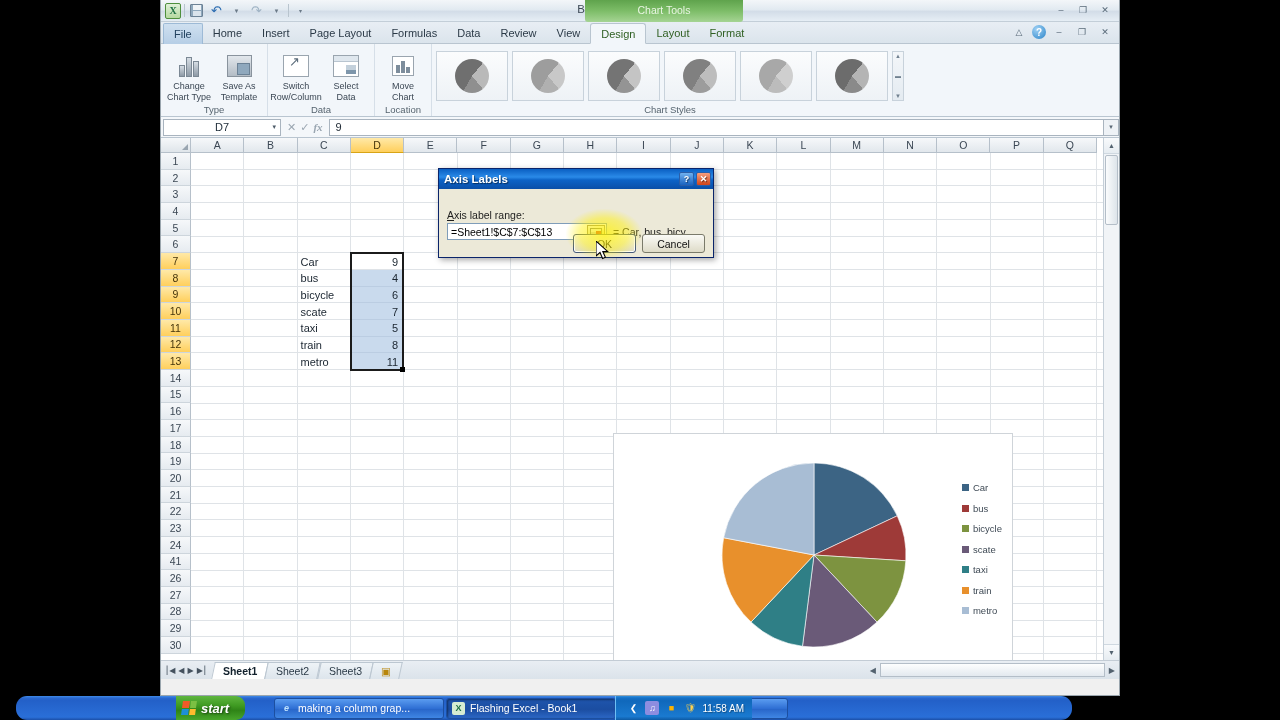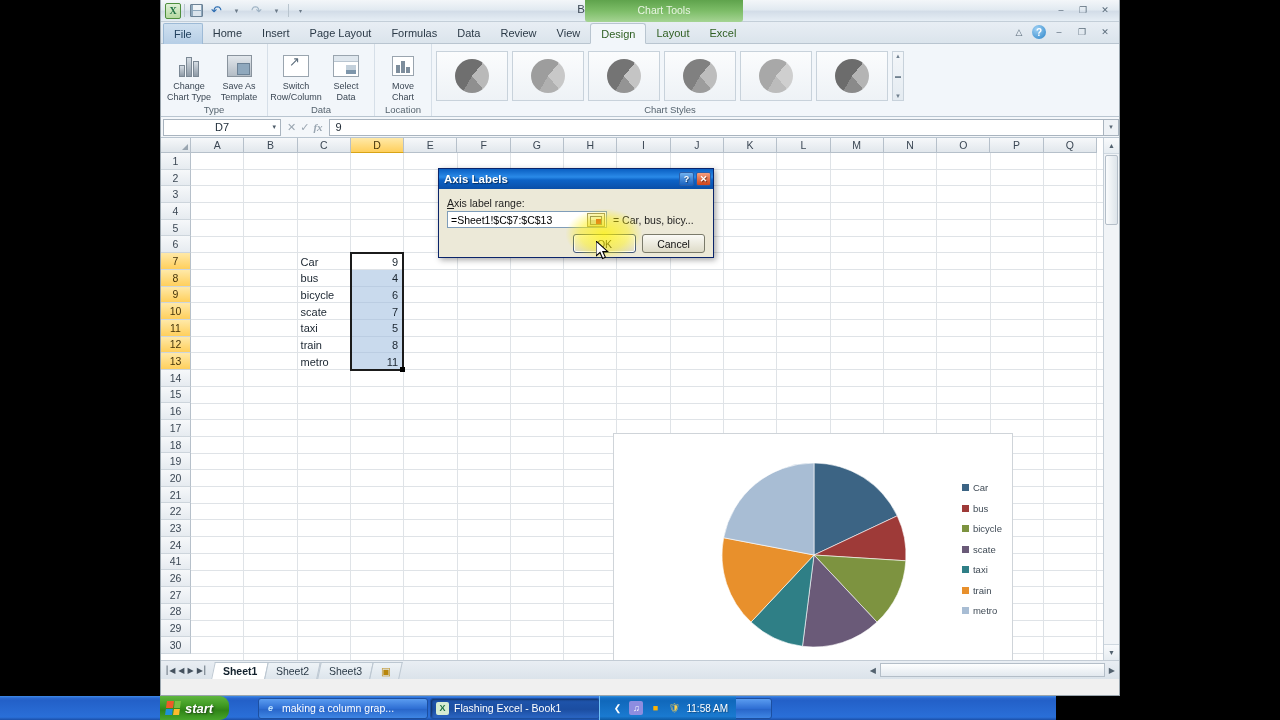--- a/index.html
+++ b/index.html
@@ -192,21 +192,21 @@
     display:flex; align-items:center; padding:0 2px 0 5px; color:#fff;
     font-size:11.5px; font-weight:bold; text-shadow:1px 1px 1px rgba(0,0,0,.5);
   }
   .dlg-btns { margin-left:auto; display:flex; gap:2px; }
   .dlg-b {
     width:15px;height:14px;border:1px solid #2b5ea8;border-radius:2px;
     display:flex;align-items:center;justify-content:center;font-size:9px;font-weight:bold;color:#fff;
   }
   .dlg-b.q{background:linear-gradient(to bottom,#6fb0ef,#1a63c0);}
   .dlg-b.x{background:linear-gradient(to bottom,#f79f7e,#d2451a);}
-  .dlg-body{padding:8px 8px 0;position:relative;height:70px;}
+  .dlg-body{padding:20px 8px 0;position:relative;height:70px;}
   .dlg-label{font-size:10.5px;color:#1d1d1d;margin-bottom:2px;}
   .dlg-label u{text-decoration:underline;}
   .dlg-row{display:flex;align-items:center;gap:6px;}
   .dlg-input{
     width:160px;height:17px;background:#fff;border:1px solid #7f9db9;
     font-size:10.5px;color:#000;display:flex;align-items:center;padding-left:3px;position:relative;
   }
   .rngbtn{
     position:absolute;right:1px;top:1px;width:18px;height:14px;
     background:linear-gradient(to bottom,#fdfbe8,#e5dfad);border:1px solid #9a9067;
@@ -254,23 +254,23 @@
   .sb-right{margin-left:auto;display:flex;align-items:center;gap:6px;}
   .viewbtn{width:15px;height:13px;border:1px solid #8c98a4;background:linear-gradient(to bottom,#fbfcfd,#e2e8ee);}
   .viewbtn.active{background:linear-gradient(to bottom,#d7e7f7,#aecbe8);border-color:#6d8ca8;}
   .zoomslide{display:flex;align-items:center;gap:3px;}
   .zs-track{width:78px;height:3px;background:#9aa6b1;position:relative;}
   .zs-knob{position:absolute;left:30px;top:-4px;width:5px;height:11px;background:#f4f7fa;border:1px solid #7a8894;}
   .zs-dot{width:9px;height:9px;border-radius:50%;background:linear-gradient(to bottom,#fbfcfd,#cfd8e0);border:1px solid #8c98a4;}
 
   
   .taskbar{
-    position:absolute; left:0; bottom:0; width:1056px; height:24px;
+    position:absolute; left:16px; bottom:0; width:1056px; height:24px;
     background:linear-gradient(to bottom,#3f8ae8 0%,#2a68d0 9%,#2360c8 18%,#2a6fd8 88%,#1b4fa8 100%);
-    display:flex; align-items:center; z-index:70;
+    display:flex; align-items:center; z-index:70;border-radius:11px;
   }
   .startbtn{
     position:absolute; left:160px; height:24px; padding:0 16px 0 6px;
     background:linear-gradient(to bottom,#5fb63f 0%,#3f9a22 40%,#2f8417 60%,#48a62c 100%);
     border-radius:0 9px 9px 0; display:flex; align-items:center; gap:5px;
     color:#fff; font-style:italic; font-weight:bold; font-size:13px;
     text-shadow:1px 1px 2px rgba(0,0,0,.5);
   }
   .flag{width:14px;height:14px;display:grid;grid-template-columns:1fr 1fr;grid-template-rows:1fr 1fr;gap:1px;transform:skewX(-8deg);}
   .flag i{display:block;}
@@ -329,21 +329,21 @@
         <div class="tab file">File</div>
         <div class="tab">Home</div>
         <div class="tab">Insert</div>
         <div class="tab">Page Layout</div>
         <div class="tab">Formulas</div>
         <div class="tab">Data</div>
         <div class="tab">Review</div>
         <div class="tab">View</div>
         <div class="tab active green-ctx">Design</div>
         <div class="tab green-ctx">Layout</div>
-        <div class="tab green-ctx">Excel</div>
+        <div class="tab green-ctx">Format</div>
       </div>
       <div class="tabbar-right">
         <div class="wb">△</div>
         <div class="help-ico">?</div>
         <div class="wb">–</div>
         <div class="wb">❐</div>
         <div class="wb">✕</div>
       </div>
     </div>
 

